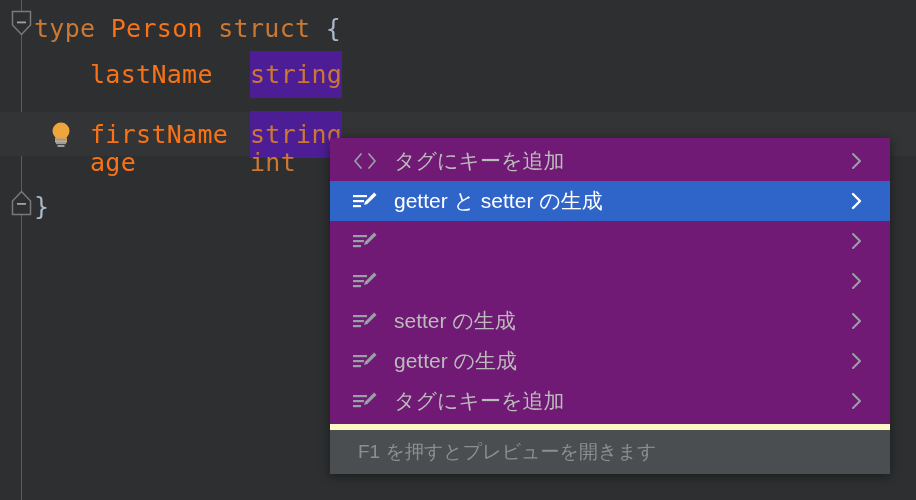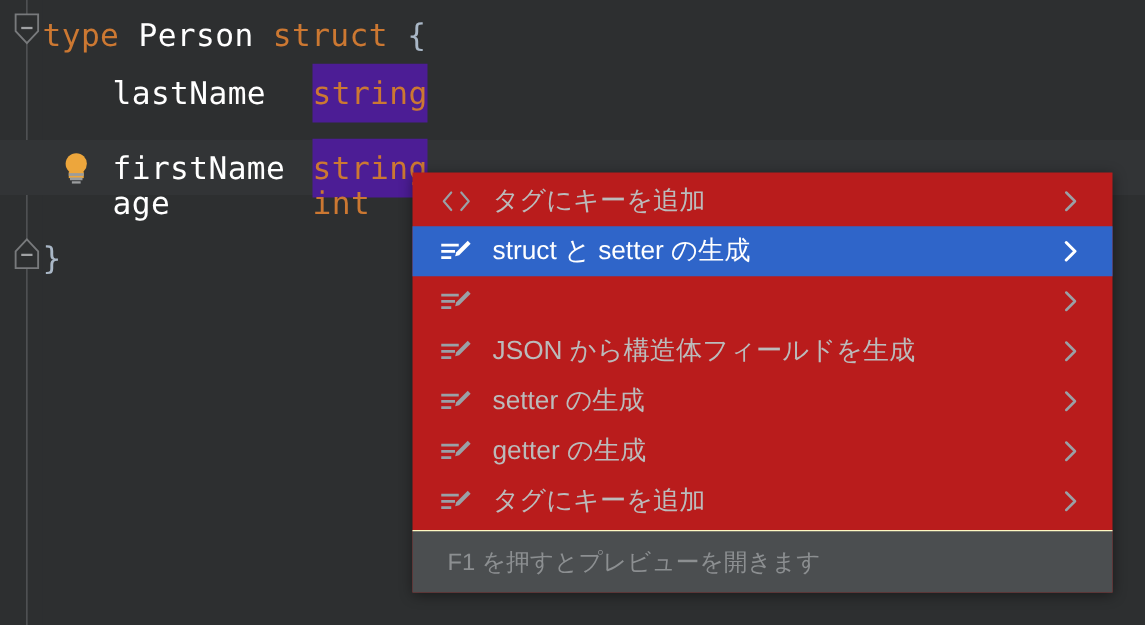--- a/index.html
+++ b/index.html
@@ -58,39 +58,39 @@
     margin-top: 16px;
   }
   .code-text {
     position: absolute;
     white-space: pre;
     font-family: "DejaVu Sans Mono", "Liberation Mono", monospace;
     font-size: 25px;
     letter-spacing: 0.3px;
   }
   .kw { color: #cc7832; }
-  .id { color: #ffffff; text-align: right; }
+  .id { color: #f97316; text-align: right; }
   .punc { color: #a9b7c6; }
   .type-hl {
     color: #cc7832;
     background: #4c1d95;
   }
   .bulb {
     position: absolute;
     width: 22px;
     height: 26px;
   }
 
   
   .menu {
     position: absolute;
     left: 330px;
     top: 138px;
     width: 560px;
-    background: #b91c1c;
+    background: #701a75;
     box-shadow: 0 2px 10px rgba(0,0,0,0.45);
     box-sizing: border-box;
   }
   .menu-items { padding: 3px 0 3px 0; }
   .menu-item {
     position: relative;
     display: flex;
     align-items: center;
     height: 40px;
     padding: 0 0 0 22px;
@@ -123,21 +123,21 @@
     top: 50%;
     transform: translateY(-50%);
     width: 14px;
     height: 20px;
   }
   .mi-chevron svg { display: block; }
 
   .menu-footer {
     height: 50px;
     background: #4b4e50;
-    border-top: 1px solid #fef9c3;
+    border-top: 6px solid #fef9c3;
     display: flex;
     align-items: center;
     padding-left: 28px;
     color: #8c8f91;
     font-size: 19px;
     box-sizing: border-box;
   }
 </style>
 </head>
 <body>
@@ -217,21 +217,21 @@
 
       <div class="menu-item selected">
         <span class="mi-icon">
           <svg width="26" height="22" viewBox="0 0 26 22">
             <rect x="1" y="5" width="14" height="2.2" fill="#ffffff"></rect>
             <rect x="1" y="10" width="11" height="2.2" fill="#ffffff"></rect>
             <rect x="1" y="15" width="8" height="2.2" fill="#ffffff"></rect>
             <path d="M22.2 2.6 l2.3 2.3 -9.2 9.2 -3.2 0.9 0.9 -3.2 Z" fill="#ffffff"></path>
           </svg>
         </span>
-        <span class="mi-label">struct と setter の生成</span>
+        <span class="mi-label">getter と setter の生成</span>
         <span class="mi-chevron">
           <svg width="14" height="20" viewBox="0 0 14 20">
             <path d="M3 3 L10 10 L3 17" fill="none" stroke="#ffffff" stroke-width="2.4" stroke-linecap="round" stroke-linejoin="round"></path>
           </svg>
         </span>
       </div>
 
       <div class="menu-item">
         <span class="mi-icon">
           <svg width="26" height="22" viewBox="0 0 26 22">
@@ -250,21 +250,20 @@
 
       <div class="menu-item">
         <span class="mi-icon">
           <svg width="26" height="22" viewBox="0 0 26 22">
             <rect x="1" y="5" width="14" height="2.2" fill="#9aa0a6"></rect>
             <rect x="1" y="10" width="11" height="2.2" fill="#9aa0a6"></rect>
             <rect x="1" y="15" width="8" height="2.2" fill="#9aa0a6"></rect>
             <path d="M22.2 2.6 l2.3 2.3 -9.2 9.2 -3.2 0.9 0.9 -3.2 Z" fill="#9aa0a6"></path>
           </svg>
         </span>
-        <span class="mi-label">JSON から構造体フィールドを生成</span>
         <span class="mi-chevron">
           <svg width="14" height="20" viewBox="0 0 14 20">
             <path d="M3 3 L10 10 L3 17" fill="none" stroke="#9aa0a6" stroke-width="2" stroke-linecap="round" stroke-linejoin="round"></path>
           </svg>
         </span>
       </div>
 
       <div class="menu-item">
         <span class="mi-icon">
           <svg width="26" height="22" viewBox="0 0 26 22">

